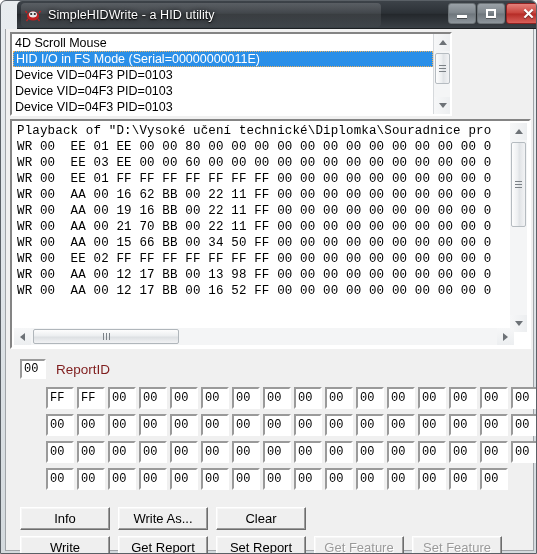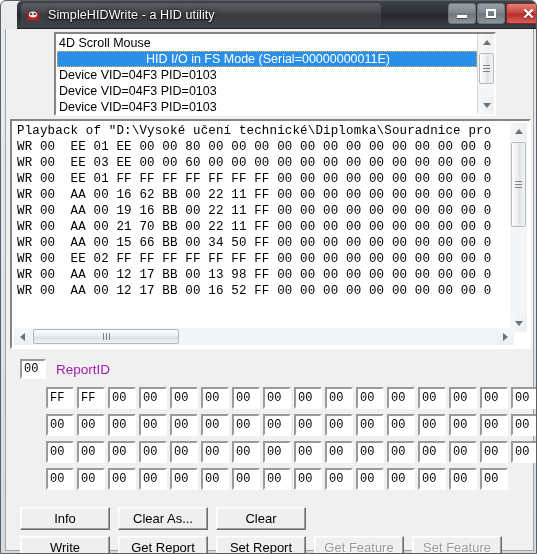--- a/index.html
+++ b/index.html
@@ -123,21 +123,20 @@
   }
 
   
   .device-list {
     position: absolute;
     left: 4px; top: 3px;
     width: 442px;
     height: 84px;
     overflow: hidden;
     display: flex;
-    margin-left: 44px;
   }
   .device-list-inner {
     flex: 1 1 auto;
     overflow: hidden;
     padding: 1px 0 0 1px;
   }
   .device-item {
     height: 16px;
     line-height: 16px;
     font-size: 12.5px;
@@ -145,21 +144,20 @@
     padding-left: 2px;
     white-space: nowrap;
     font-family: "Liberation Sans", sans-serif;
   }
   .device-item.selected {
     background: #2a8fe8;
     color: #ffffff;
     border: 1px dotted rgba(255,180,80,0.9);
     box-sizing: border-box;
     line-height: 14px;
-    text-align: center;
   }
 
   
   .vscroll {
     flex: 0 0 17px;
     width: 17px;
     background: #f4f5f6;
     border-left: 1px solid #d6d9dc;
     position: relative;
     box-sizing: border-box;
@@ -298,21 +296,21 @@
     background: #ffffff;
     font-family: "Liberation Mono", "DejaVu Sans Mono", monospace;
     font-size: 12px;
     line-height: 16px;
     color: #000000;
     padding-left: 2px;
   }
   .reportid-label {
     margin-left: 10px;
     font-size: 13.5px;
-    color: #a21caf;
+    color: #7f1d1d;
     font-family: "Liberation Sans", sans-serif;
   }
 
   
   .hexgrid {
     position: absolute;
     left: 14px; top: 358px;
     width: 505px;
     padding-left: 26px;
   }
@@ -548,21 +546,21 @@
         <div class="cell">00</div>
         <div class="cell">00</div>
         <div class="cell">00</div>
         <div class="cell">00</div>
       </div>
     </div>
 
     <div class="buttons">
       <div class="btnrow">
         <div class="btn">Info</div>
-        <div class="btn">Clear As...</div>
+        <div class="btn">Write As...</div>
         <div class="btn">Clear</div>
       </div>
       <div class="btnrow">
         <div class="btn">Write</div>
         <div class="btn">Get Report</div>
         <div class="btn">Set Report</div>
         <div class="btn disabled">Get Feature</div>
         <div class="btn disabled">Set Feature</div>
       </div>
     </div>

